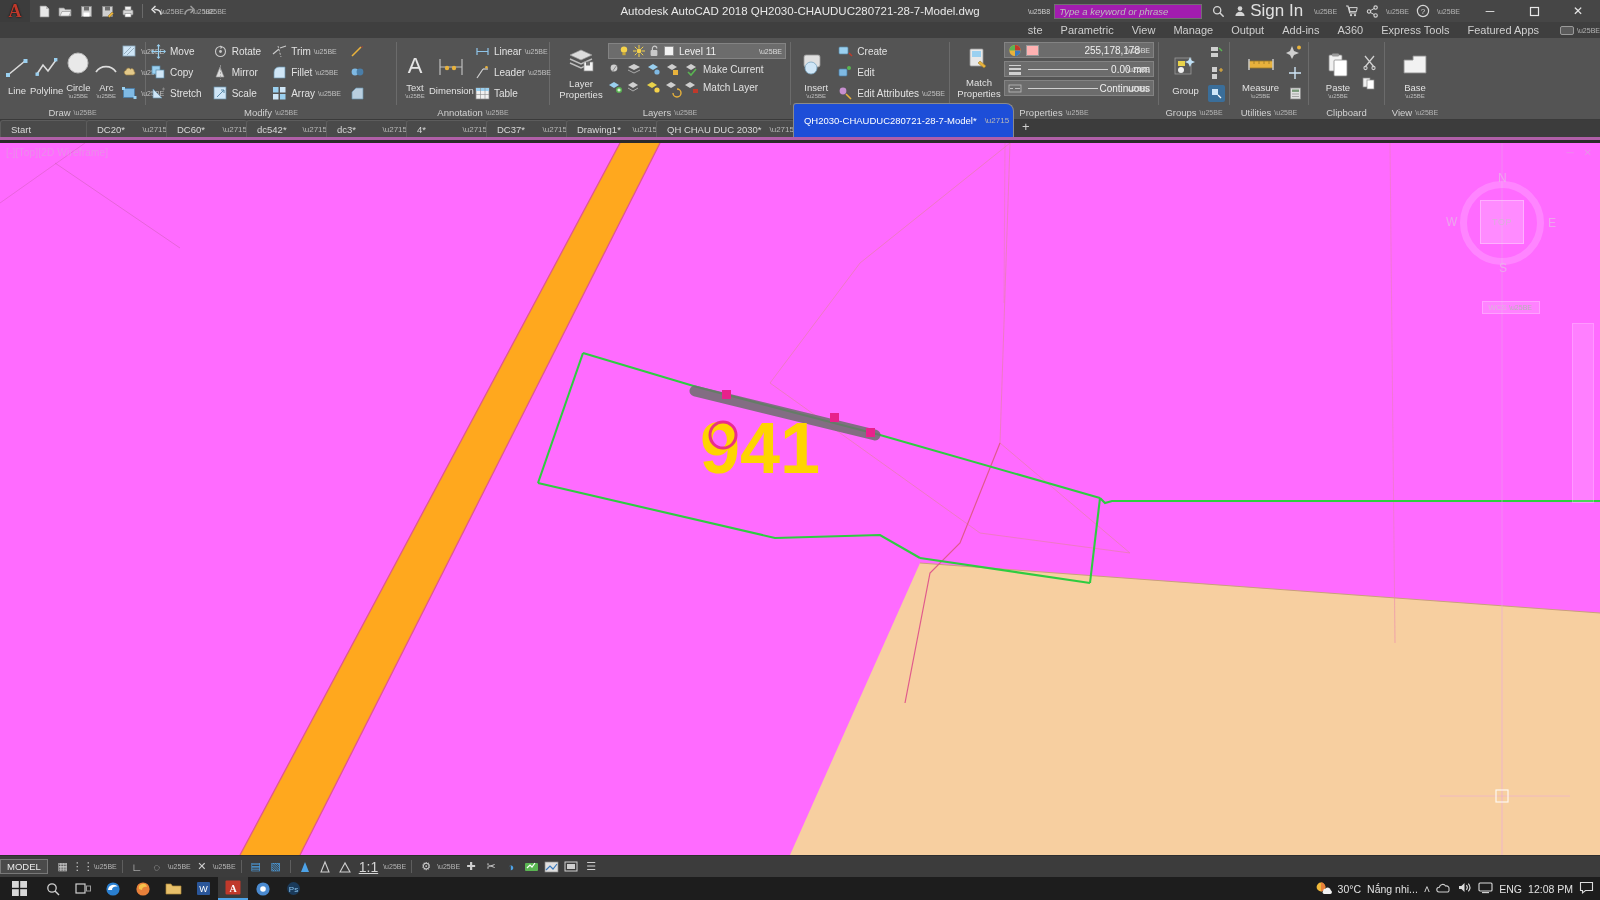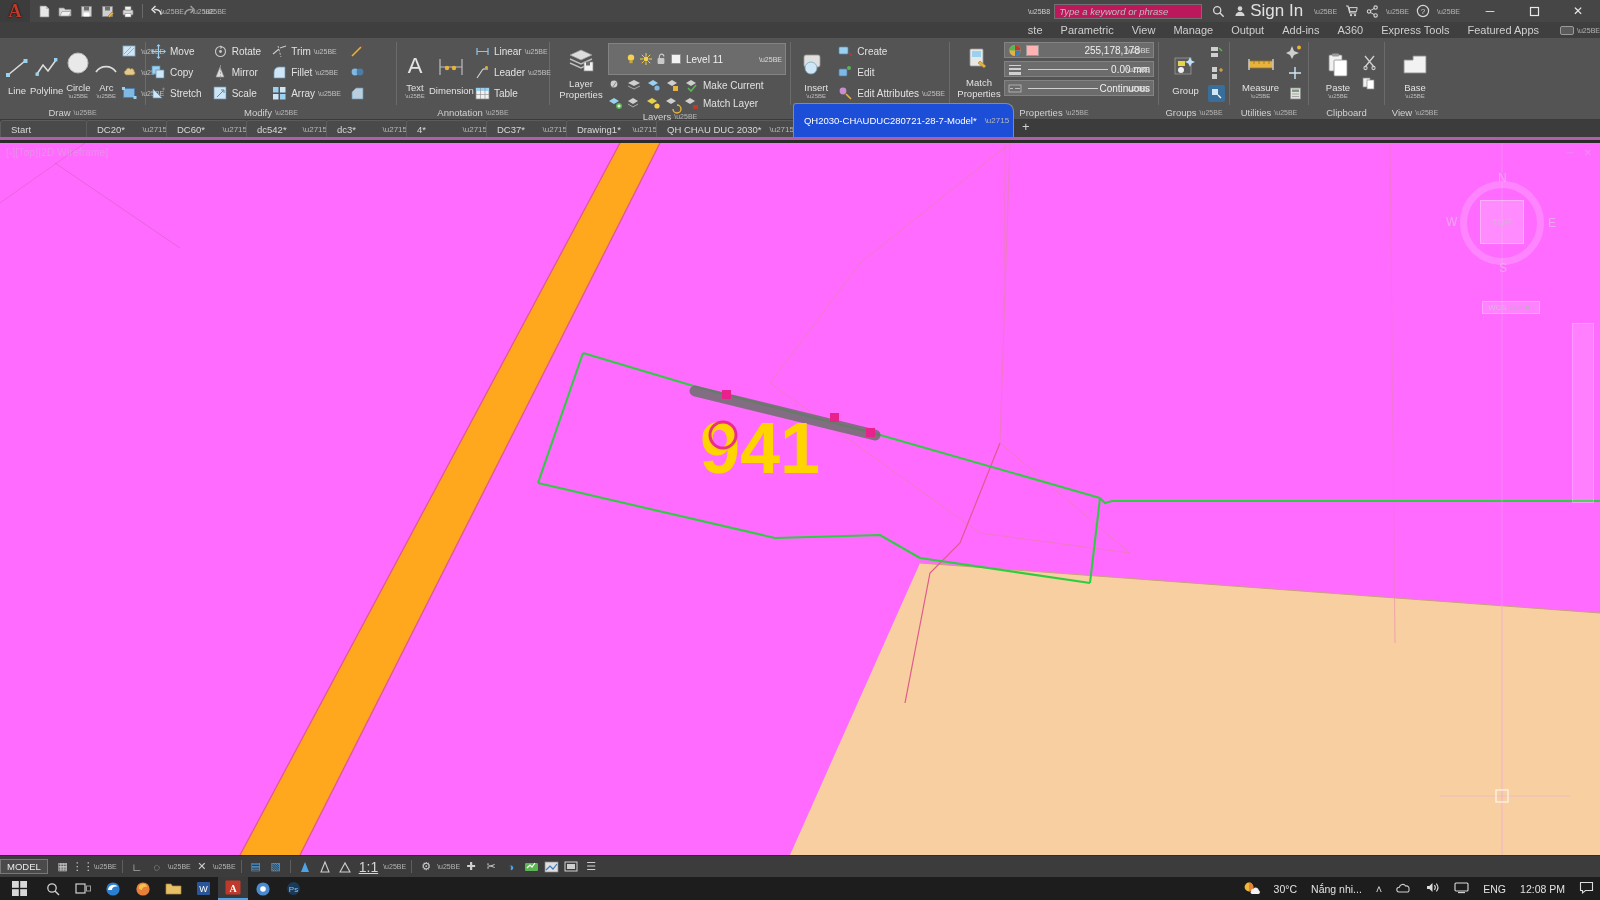--- a/index.html
+++ b/index.html
@@ -35,21 +35,21 @@
   .qat-btn svg { display:block; }
   .qat-sep { width:1px; height:14px; background:#6a6a6a; margin:0 3px; }
   .title-text {
     position:absolute; left:0; right:0; text-align:center;
     color:#e8e8e8; font-size:11.5px; pointer-events:none;
   }
   .title-right {
     position:absolute; right:0; top:0; height:22px; display:flex; align-items:center;
   }
   .search-box {
-    width:148px; height:15px; background:#be185d; border:1px solid #707070;
+    width:148px; height:15px; background:#a21caf; border:1px solid #707070;
     color:#bdbdbd; font-size:9.5px; font-style:italic;
     display:flex; align-items:center; padding-left:4px; margin-right:6px;
   }
   .tb-icon { width:20px; height:20px; display:flex; align-items:center; justify-content:center; color:#d5d5d5; font-size:11px; }
   .signin { color:#e0e0e0; font-size:17px; padding:0 6px; display:flex; align-items:center; gap:4px; }
   .caret-sm { font-size:7px; color:#b5b5b5; }
   .wbtn { width:44px; height:22px; display:flex; align-items:center; justify-content:center; color:#e8e8e8; font-size:12px; }
 
   
   .menubar {
@@ -86,22 +86,22 @@
   .big-btn .lbl.two { line-height:10px; }
   .dd-dot { color:#bdbdbd; font-size:6px; line-height:5px; }
 
   .sm-col { display:flex; flex-direction:column; justify-content:center; gap:1px; }
   .sm-row { display:flex; align-items:center; gap:3px; height:20px; }
   .sm-row .ico { width:17px; height:17px; display:flex; align-items:center; justify-content:center; }
   .sm-row .lbl { color:#e2e2e2; font-size:10px; white-space:nowrap; }
   .arrow-sm { color:#c0c0c0; font-size:7px; }
 
   .layer-combo {
-    width:178px; height:32px; background:#6c6c6c; border:1px solid #838383;
-    display:flex; align-items:center; gap:4px; padding:0 16px;
+    width:178px; height:16px; background:#6c6c6c; border:1px solid #838383;
+    display:flex; align-items:center; gap:4px; padding:0 9px;
     color:#f0f0f0; font-size:10px;
   }
   .layer-icons { display:flex; align-items:center; gap:3px; }
   .prop-combo {
     width:150px; height:16px; background:#6c6c6c; border:1px solid #838383;
     display:flex; align-items:center; gap:4px; padding:0 3px;
     color:#f0f0f0; font-size:10px;
   }
   .prop-combo .val { flex:1; text-align:right; padding-right:10px; }
   .swatch { width:13px; height:11px; border:1px solid #9a9a9a; }
@@ -190,21 +190,21 @@
   .taskbar {
     position:absolute; left:0; top:877px; width:1600px; height:23px;
     background:#1d1d1d; display:flex; align-items:center;
   }
   .tb-start { width:38px; height:23px; display:flex; align-items:center; justify-content:center; }
   .tb-item {
     width:30px; height:23px; display:flex; align-items:center; justify-content:center;
     position:relative;
   }
   .tb-item.active { background:#3a3a3a; border-bottom:2px solid #4da3e8; }
-  .tray { margin-left:auto; display:flex; align-items:center; gap:14px; padding-right:6px; }
+  .tray { margin-left:auto; display:flex; align-items:center; gap:6px; padding-right:6px; }
   .tray-text { color:#e2e2e2; font-size:10.5px; white-space:nowrap; }
   .tray-ico { color:#dcdcdc; font-size:11px; }
   svg { overflow:visible; }
 </style>
 </head>
 <body>
 
 <div id="app">
 
   <div class="titlebar">
@@ -259,20 +259,21 @@
             <path d="M4 9c0-3 3-4.5 6-4.5M10 1.5l3 3-3 3" stroke="#9a9a9a" stroke-width="1.7" fill="none" stroke-linecap="round" stroke-linejoin="round"></path>
           </svg>
       </div>
       <div class="qat-btn" style="width:9px">
           <span class="caret-sm">\u25BE</span>
         </div>
       <div class="qat-btn" style="width:12px">
           <span class="caret-sm">\u25BE</span>
         </div>
     </div>
+    <div class="title-text">Autodesk AutoCAD 2018   QH2030-CHAUDUC280721-28-7-Model.dwg</div>
     <div class="title-right">
       <span class="caret-sm" style="padding-right:4px;color:#cfcfcf;">\u25B8</span>
       <div class="search-box">Type a keyword or phrase</div>
       <div class="tb-icon">
         <svg width="13" height="13" viewBox="0 0 13 13">
             <circle cx="5.2" cy="5.2" r="3.6" fill="none" stroke="#d5d5d5" stroke-width="1.3"></circle>
             <path d="M8 8l3.2 3.2" stroke="#d5d5d5" stroke-width="1.5" stroke-linecap="round"></path>
           </svg>
       </div>
       <div class="signin">

